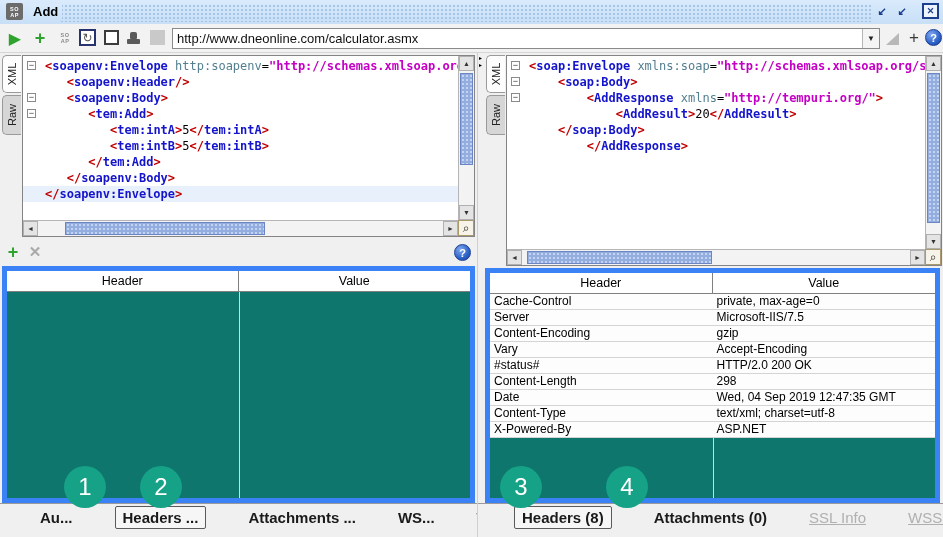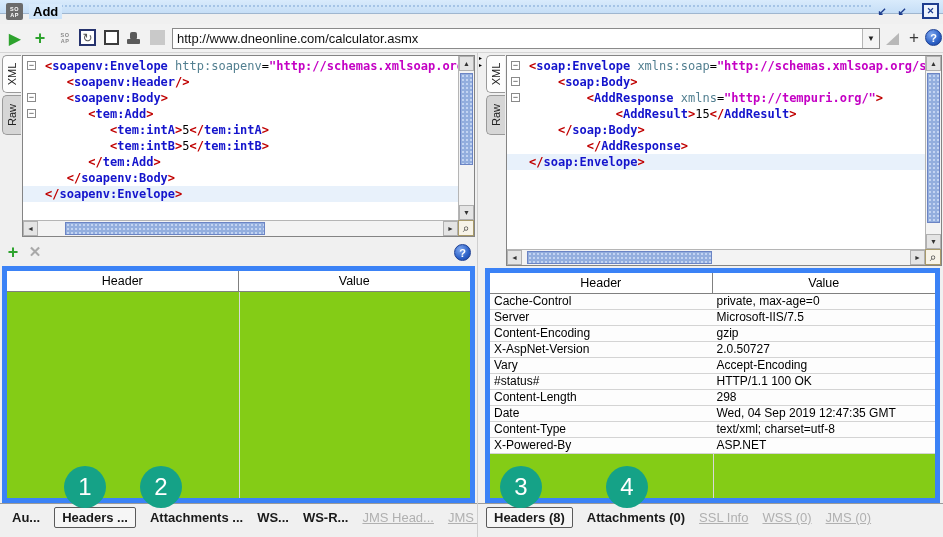--- a/index.html
+++ b/index.html
@@ -1,20 +1,20 @@
 <!DOCTYPE html>
 <html><head>
 <meta charset="utf-8">
 <style>
   * { margin:0; padding:0; box-sizing:border-box; }
   html,body { width:943px; height:537px; overflow:hidden; }
   body { font-family:"Liberation Sans", sans-serif; font-size:12px; background:#f0f0f0; color:#000; position:relative; }
 
   
-  .titlebar { position:absolute; left:0; top:0; width:943px; height:14px;
+  .titlebar { position:absolute; left:0; top:0; width:943px; height:27px;
     background:linear-gradient(#d9ebfc,#c6def6); border-bottom:1px solid #9fb6cf; }
   .titlebar .tpattern { position:absolute; left:60px; right:72px; top:4px; bottom:4px;
     background-image:radial-gradient(#a5c4e6 1px, rgba(0,0,0,0) 1.2px); background-size:4px 4px; }
   .app-icon { position:absolute; left:6px; top:3px; width:17px; height:17px; background:#6b6b6b;
     border-radius:2px; color:#fff; font-size:5.5px; font-weight:bold; line-height:6px;
     display:flex; flex-direction:column; align-items:center; justify-content:center; letter-spacing:.5px; }
   .wtitle { position:absolute; left:29px; top:4px; font-weight:bold; font-size:13px;
     background:linear-gradient(#d9ebfc,#cbe2f8); padding:0 4px; }
   .wbtns { position:absolute; right:4px; top:3px; display:flex; gap:4px; align-items:center; }
   .wbtn { width:16px; height:15px; display:flex; align-items:center; justify-content:center;
@@ -110,30 +110,30 @@
   .hti { position:absolute; top:2px; width:18px; height:18px; display:flex; align-items:center; justify-content:center; font-weight:bold; }
   .grayx { color:#a9a9a9; font-size:15px; }
 
   
   .htable { position:absolute; background:#fcfcfc; border:5px solid #3b82f6; }
   .pane.left .htable { left:2px; top:213px; width:473px; height:237px; }
   .pane.right .htable { left:7px; top:215px; width:455px; height:235px; }
   .thead { display:flex; height:21px; line-height:20px; background:#fff; border-bottom:1px solid #808080; }
   .thc { width:50%; text-align:center; font-size:12.5px; }
   .thc:first-child { border-right:1px solid #808080; }
-  .tbody { position:absolute; left:0; right:0; top:21px; bottom:0; background:#84cc16; overflow:hidden; }
+  .tbody { position:absolute; left:0; right:0; top:21px; bottom:0; background:#0f766e; overflow:hidden; }
   .tbody .colline { position:absolute; left:50%; top:0; bottom:0; border-left:1px solid #d8d8d8; }
   .trow { display:flex; height:16px; line-height:15px; border-bottom:1px solid #d4d4d4; background:#fdfdfd; position:relative; }
   .tcell { width:50%; padding-left:4px; font-size:12px; white-space:nowrap; overflow:hidden; }
 
   
   .tabstrip { position:absolute; left:0; right:0; top:450px; height:28px; background:#f0f0f0;
     border-top:1px solid #9a9a9a; display:flex; align-items:center; padding-left:12px; gap:14px; }
   .pane.right .tabstrip { padding-left:8px; }
-  .tab { font-size:13px; font-weight:bold; color:#1a1a1a; white-space:nowrap; }
+  .tab { font-size:15px; font-weight:bold; color:#1a1a1a; white-space:nowrap;margin-left:28px; }
   .tab.sel { border:1px solid #5a5a5a; border-radius:2px; padding:2px 7px; background:#f6f6f6; }
   .tab.dis { color:#b0b0b0; font-weight:normal;text-decoration:underline; }
 
   
   .circle { position:absolute; width:42px; height:42px; border-radius:50%; transform:translate(-50%,-50%);
     color:#fff; font-size:24px; display:flex; align-items:center; justify-content:center; z-index:20; }
 </style>
 </head>
 <body>
 
@@ -248,24 +248,23 @@
         </div>
       <div class="vtab raw">
           <span>Raw</span>
         </div>
     </div>
     <div class="editor">
       <div class="code">
           <div class="xline"><span class="fold">−</span><span class="pu">&lt;</span><span class="tg">soap:Envelope</span><span class="pl"> </span><span class="an">xmlns:soap</span><span class="pl">=</span><span class="av">"http://schemas.xmlsoap.org/soap/envelope/"</span></div>
           <div class="xline"><span class="fold">−</span><span class="pl">    </span><span class="pu">&lt;</span><span class="tg">soap:Body</span><span class="pu">&gt;</span></div>
           <div class="xline"><span class="fold">−</span><span class="pl">        </span><span class="pu">&lt;</span><span class="tg">AddResponse</span><span class="pl"> </span><span class="an">xmlns</span><span class="pl">=</span><span class="av">"http://tempuri.org/"</span><span class="pu">&gt;</span></div>
-          <div class="xline"><span class="pl">            </span><span class="pu">&lt;</span><span class="tg">AddResult</span><span class="pu">&gt;</span><span class="tx">15</span><span class="pu">&lt;/</span><span class="tg">AddResult</span><span class="pu">&gt;</span></div>
+          <div class="xline"><span class="pl">            </span><span class="pu">&lt;</span><span class="tg">AddResult</span><span class="pu">&gt;</span><span class="tx">20</span><span class="pu">&lt;/</span><span class="tg">AddResult</span><span class="pu">&gt;</span></div>
           <div class="xline"><span class="pl">    </span><span class="pu">&lt;/</span><span class="tg">soap:Body</span><span class="pu">&gt;</span></div>
           <div class="xline"><span class="pl">        </span><span class="pu">&lt;/</span><span class="tg">AddResponse</span><span class="pu">&gt;</span></div>
-          <div class="xline hl"><span class="pu">&lt;/</span><span class="tg">soap:Envelope</span><span class="pu">&gt;</span></div>
         </div>
       <div class="vscroll">
         <span class="sbtn up">▲</span>
         <div class="vthumb" style="top:17px; height:150px"></div>
         <span class="sbtn dn">▼</span>
       </div>
       <div class="hscroll">
         <span class="sbtn lf">◄</span>
         <div class="hthumb" style="left:20px; width:185px"></div>
         <span class="sbtn rt">►</span>
@@ -286,30 +285,26 @@
           </div>
           <div class="trow">
             <div class="tcell">Server</div>
             <div class="tcell">Microsoft-IIS/7.5</div>
           </div>
           <div class="trow">
             <div class="tcell">Content-Encoding</div>
             <div class="tcell">gzip</div>
           </div>
           <div class="trow">
-            <div class="tcell">X-AspNet-Version</div>
-            <div class="tcell">2.0.50727</div>
-          </div>
-          <div class="trow">
             <div class="tcell">Vary</div>
             <div class="tcell">Accept-Encoding</div>
           </div>
           <div class="trow">
             <div class="tcell">#status#</div>
-            <div class="tcell">HTTP/1.1 100 OK</div>
+            <div class="tcell">HTTP/2.0 200 OK</div>
           </div>
           <div class="trow">
             <div class="tcell">Content-Length</div>
             <div class="tcell">298</div>
           </div>
           <div class="trow">
             <div class="tcell">Date</div>
             <div class="tcell">Wed, 04 Sep 2019 12:47:35 GMT</div>
           </div>
           <div class="trow">

